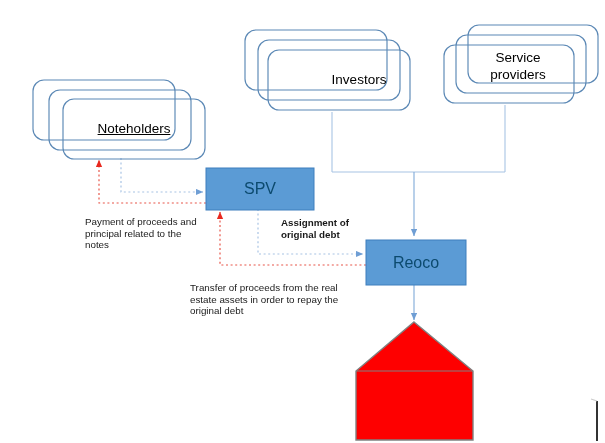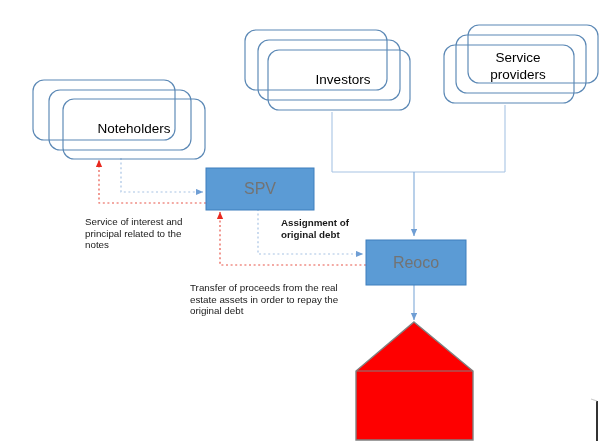--- a/index.html
+++ b/index.html
@@ -34,21 +34,21 @@
     text-align: center;
     color: #000000;
     font-size: 13.5px;
     line-height: 17px;
     pointer-events: none;
     white-space: pre-line;
   }
   .box-label {
     position: absolute;
     text-align: center;
-    color: #737373;
+    color: #0c4a6e;
     font-size: 16px;
     line-height: 19px;
     pointer-events: none;
   }
   .edge-label {
     position: absolute;
     color: #1a1a1a;
     font-size: 9.8px;
     line-height: 11.6px;
     pointer-events: none;
@@ -139,32 +139,32 @@
       <path d="M414,322 L473,371 L473,440 L356,440 L356,371 Z" fill="#fe0000" stroke="#808080" stroke-width="1.4" stroke-linejoin="miter"></path>
       <path d="M356,371 L473,371" fill="none" stroke="#808080" stroke-width="1.1"></path>
     </g>
 
     <g>
       <path d="M597,401 L597,441" fill="none" stroke="#333333" stroke-width="2"></path>
       <path d="M591,399 L597,401" fill="none" stroke="#cccccc" stroke-width="1.2"></path>
     </g>
   </svg>
 
-  <div class="node-label" style="left:63px; top:120px; width:142px;">Noteholders</div>
+  <div class="node-label" style="left:63px; top:120px; width:142px;text-decoration:underline;">Noteholders</div>
 
-  <div class="node-label" style="left:268px; top:71px; width:150px;">Investors</div>
+  <div class="node-label" style="left:284px; top:71px; width:150px;">Investors</div>
 
   <div class="node-label" style="left:444px; top:49px; width:148px;">Service
 providers</div>
 
   <div class="box-label" style="left:206px; top:179px; width:108px;">SPV</div>
 
   <div class="box-label" style="left:366px; top:253px; width:100px;">Reoco</div>
 
-  <div class="edge-label" style="left:85px; top:216px; width:135px;">Service of interest and
+  <div class="edge-label" style="left:85px; top:216px; width:135px;">Payment of proceeds and
 principal related to the
 notes</div>
 
   <div class="edge-label" style="left:281px; top:217px; width:100px;font-weight:bold;">Assignment of
 original debt</div>
 
   <div class="edge-label" style="left:190px; top:282px; width:175px;">Transfer of proceeds from the real
 estate assets in order to repay the
 original debt</div>
 

